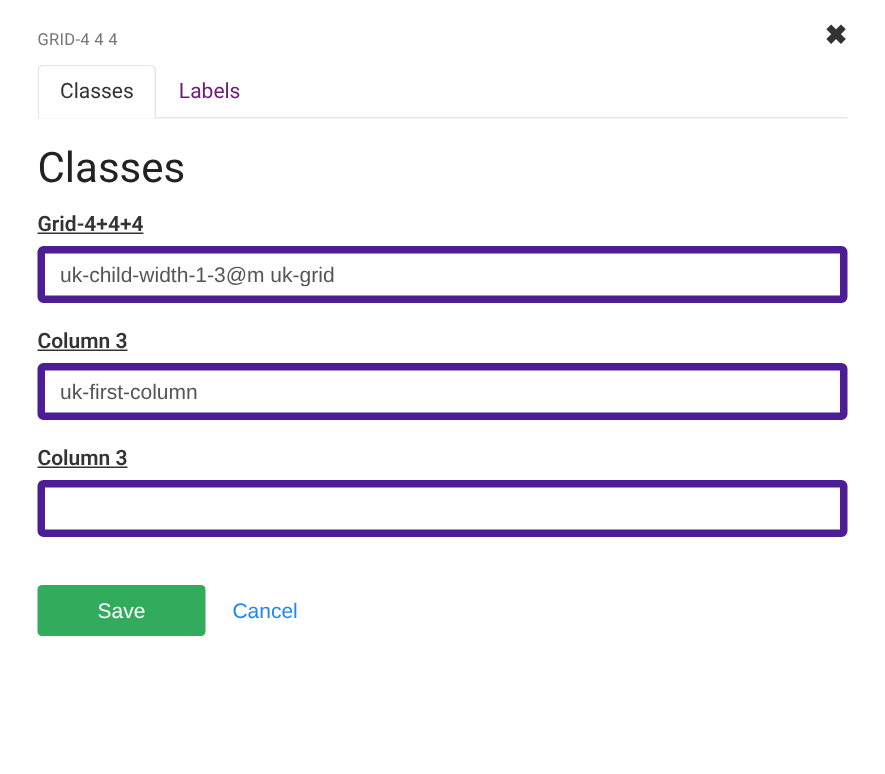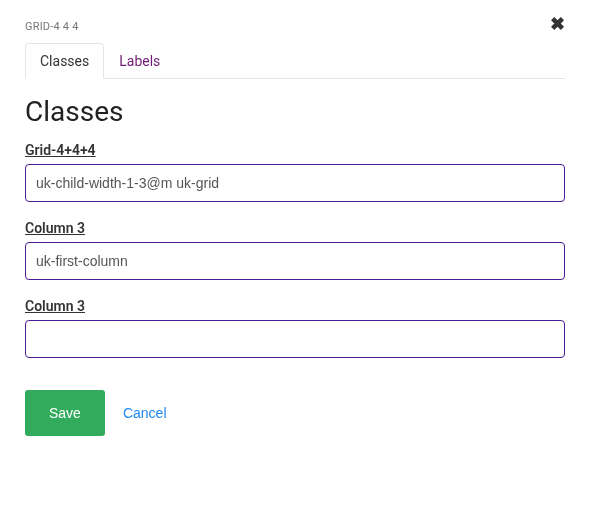--- a/index.html
+++ b/index.html
@@ -70,37 +70,37 @@
     font-weight: 600;
     color: #333;
     margin-bottom: 6px;
     text-decoration: underline;
   }
   .form-input {
     width: 100%;
     height: 38px;
     padding: 0 10px;
     font-size: 14px;
-    border: 1px solid #4c1d95;
+    border: 5px solid #4c1d95;
     border-radius: 4px;
     background: #fff;
     color: #555;
   }
   .actions {
     margin-top: 32px;
     display: flex;
     align-items: center;
     gap: 18px;
   }
   .btn-save {
     background: #32ac5c;
     color: #fff;
     border: none;
-    padding: 0 24px;
-    height: 46px;
+    padding: 0 40px;
+    height: 34px;
     font-size: 14px;
     border-radius: 3px;
     cursor: pointer;
   }
   .btn-cancel {
     color: #1e87f0;
     font-size: 14px;
     cursor: pointer;
     background: none;
     border: none;

